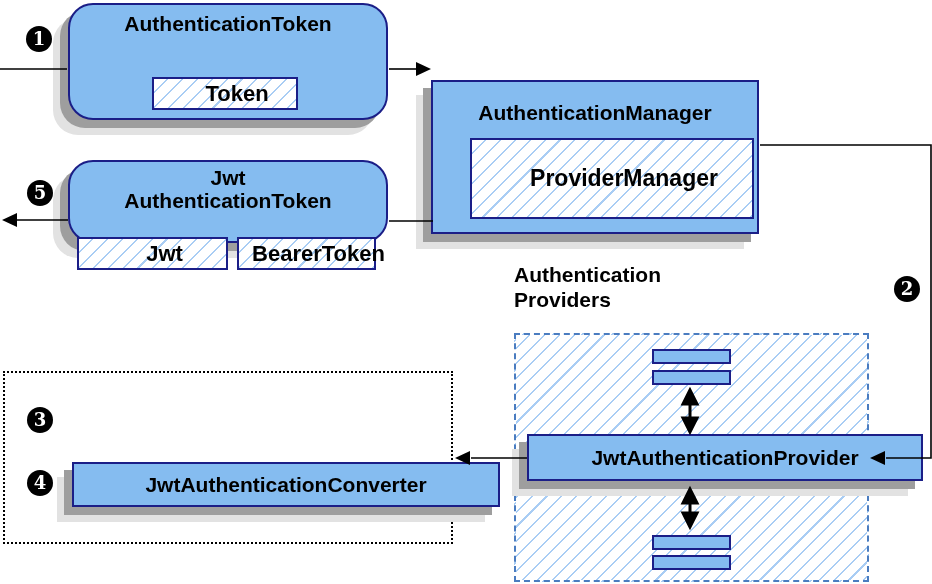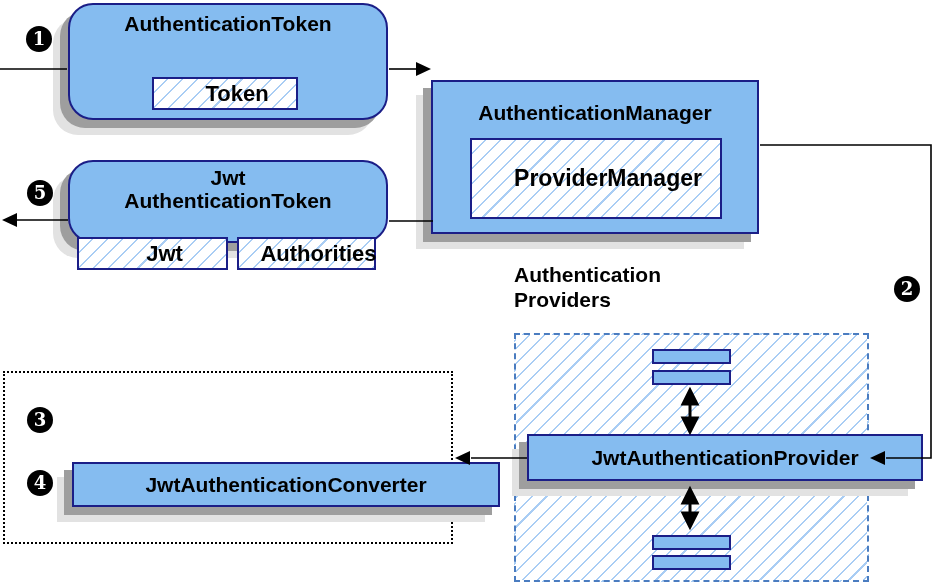--- a/index.html
+++ b/index.html
@@ -81,27 +81,27 @@
 
   <div class="node rounded" style="left:68px;top:160px;width:320px;height:83px;text-decoration:underline;">
     <div class="title2" style="top:4px;">
       <div>Jwt</div>
       <div>AuthenticationToken</div>
     </div>
     <div class="hatchbox ctr" style="left:7px;top:75px;width:151px;height:33px;">
       <span>Jwt</span>
     </div>
     <div class="hatchbox ctr" style="left:167px;top:75px;width:139px;height:33px;">
-      <span>Authorities</span>
+      <span>BearerToken</span>
     </div>
   </div>
 
   <div class="node" style="left:431px;top:68px;width:328px;height:154px;margin-top:12px;">
     <div class="title2" style="top:19px;">AuthenticationManager</div>
-    <div class="hatchbox ctr" style="left:37px;top:56px;width:252px;height:81px;font-size:23px;">
+    <div class="hatchbox ctr" style="left:37px;top:56px;width:284px;height:81px;font-size:23px;">
       <span>ProviderManager</span>
     </div>
   </div>
 
   <div class="grouptitle" style="left:514px;top:262px;width:355px;">
     <div>Authentication</div>
     <div>Providers</div>
   </div>
 
   <div class="groupbox" style="left:514px;top:333px;width:355px;height:249px;">

